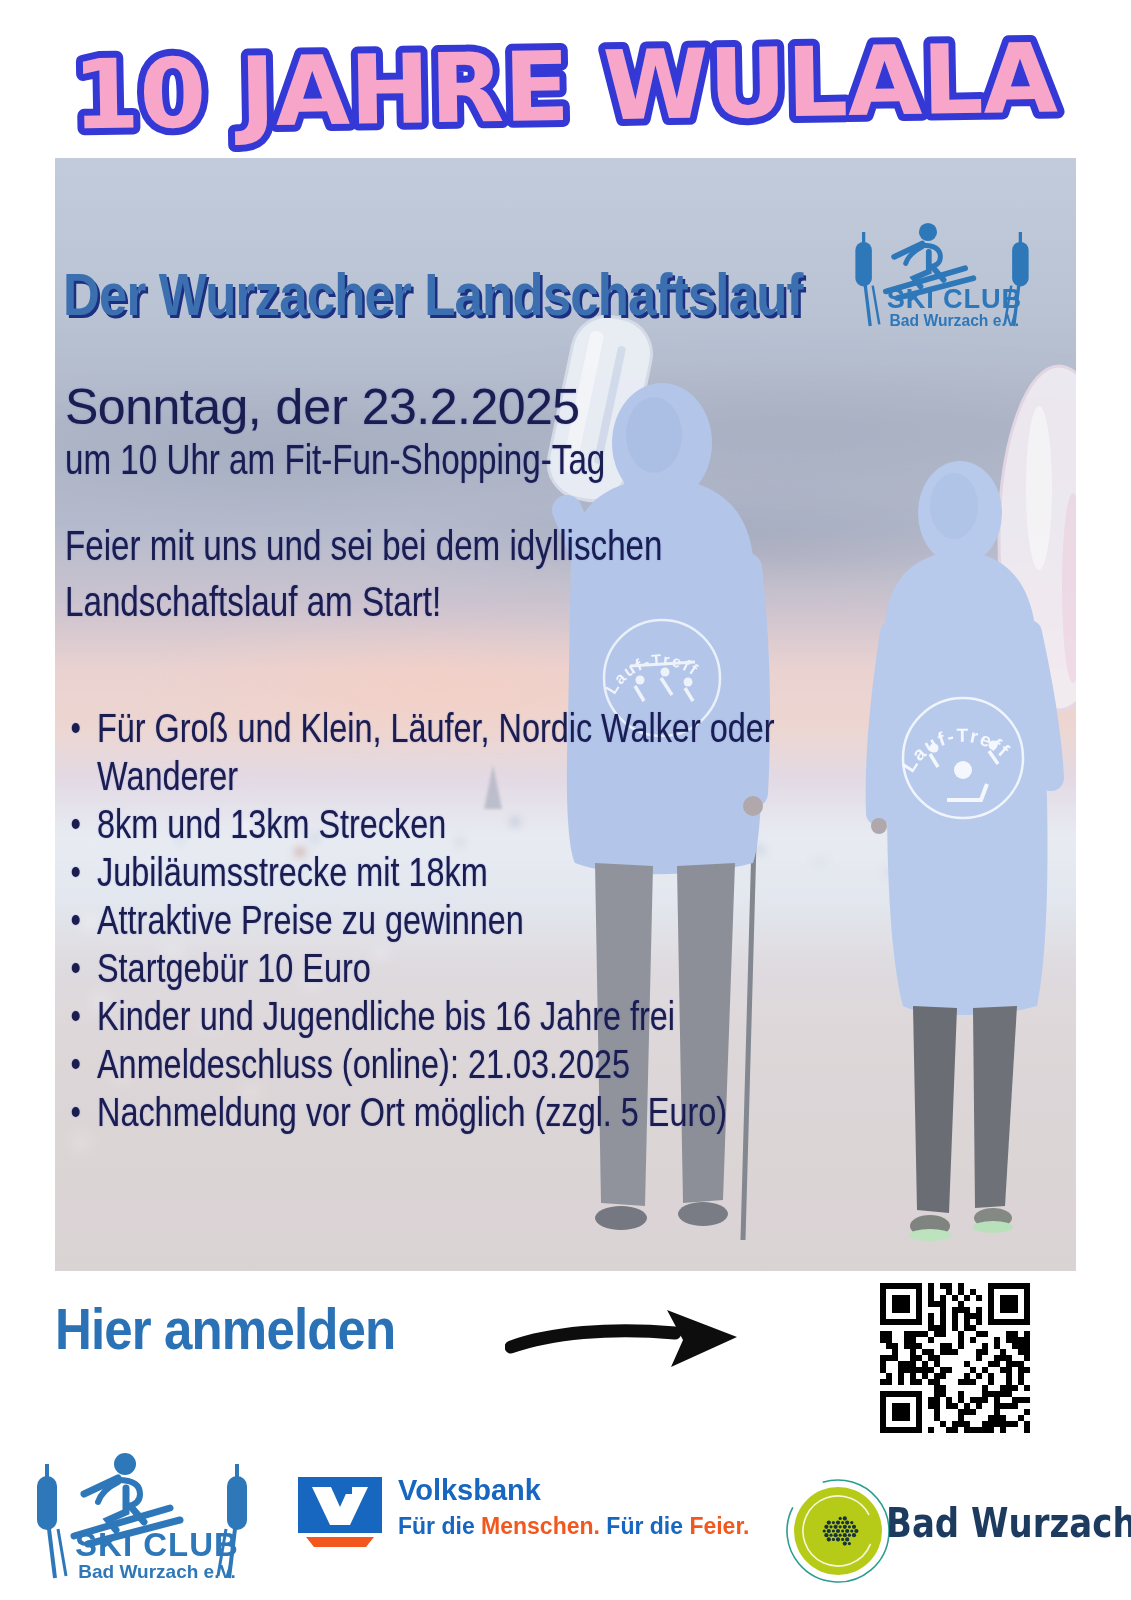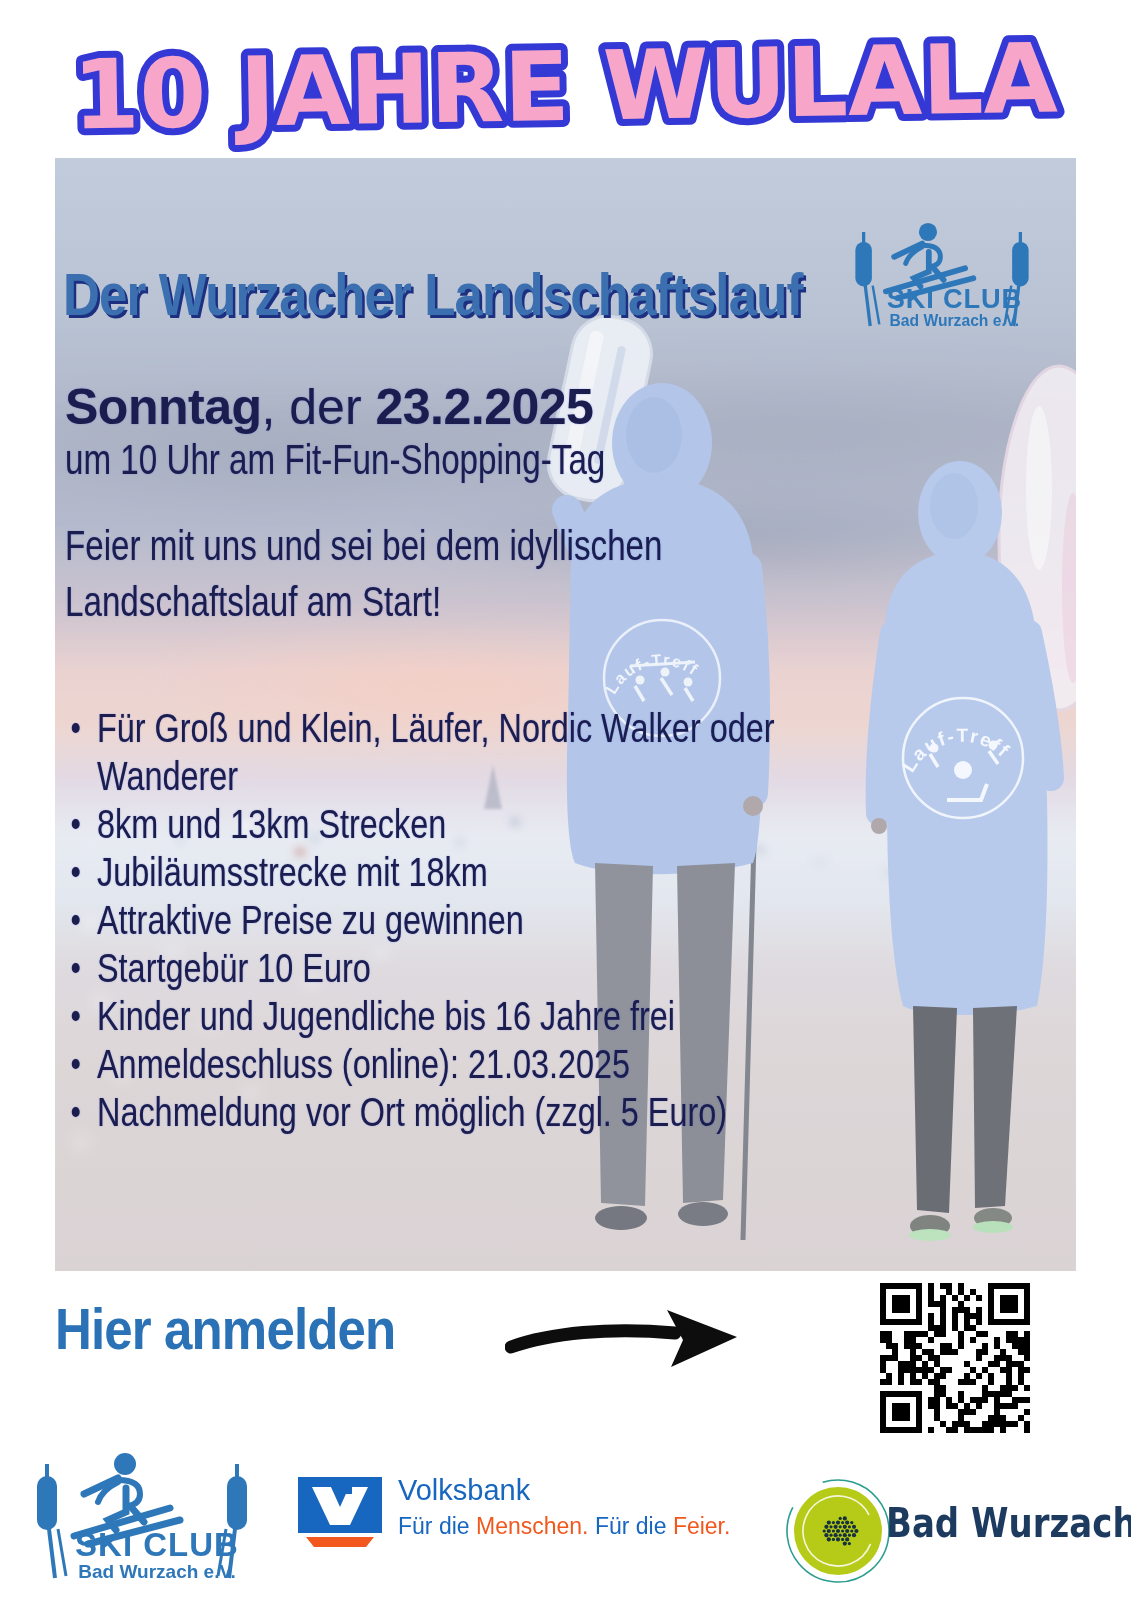--- a/index.html
+++ b/index.html
@@ -42,41 +42,41 @@
   .figures{position:absolute;inset:0;}
   .wash{position:absolute;inset:0;background:rgba(255,255,255,.32);}
 
   
   .ptext{position:absolute;color:#1a1d4e;text-shadow:0 0 1.5px rgba(62,84,214,.55);}
   .cond{transform:scaleX(.79);transform-origin:0 0;white-space:nowrap;}
   .heading{left:8px;top:102px;font-size:60px;font-weight:bold;color:#3c6fb0;
     letter-spacing:-1px;text-shadow:3px 3px 0 #1c2f80;transform:scaleX(.85);
     transform-origin:0 0;white-space:nowrap;}
   .date-line{left:10px;top:220px;font-size:50px;font-weight:normal;}
-  .date-line b{font-weight:bold;letter-spacing:-.5px;}
+  .date-line b{font-weight:normal;letter-spacing:-.5px;}
   .time-line{left:10px;top:278px;font-size:42px;}
   .intro{left:10px;top:360px;font-size:42px;line-height:56px;width:900px;
     transform:scaleX(.79);transform-origin:0 0;}
   .blist{left:12px;top:546px;width:980px;margin:0;padding:0;list-style:none;
     font-size:41px;line-height:48px;transform:scaleX(.79);transform-origin:0 0;}
   .blist li{position:relative;padding-left:38px;}
   .blist li::before{content:"";position:absolute;left:6px;top:19px;width:10px;height:10px;
     border-radius:50%;background:#1a1d4e;box-shadow:0 0 1.5px rgba(62,84,214,.55);}
   .logo-top{position:absolute;left:788px;top:44px;width:198px;height:145px;}
 
   
   .register-label{position:absolute;left:55px;top:1295px;font-size:58px;font-weight:bold;
     color:#2a72b5;letter-spacing:-1px;transform:scaleX(.88);transform-origin:0 0;white-space:nowrap;}
   .arrow{position:absolute;left:505px;top:1300px;width:235px;height:70px;}
   .qr{position:absolute;left:880px;top:1283px;width:150px;height:150px;}
 
   
   .logo-bottom{position:absolute;left:22px;top:1428px;width:240px;height:175px;}
   .vb-mark{position:absolute;left:298px;top:1477px;width:84px;height:70px;}
-  .vb-text{position:absolute;left:398px;top:1474px;color:#1766c0;font-weight:normal;}
+  .vb-text{position:absolute;left:398px;top:1474px;color:#1766c0;font-weight:bold;}
   .vb-line{font-size:29px;line-height:33px;white-space:nowrap;}
   .vb-tagline{font-size:23px;margin-top:6px;white-space:nowrap;}
   .orange{color:#f2581e;}
   .bw-mark{position:absolute;left:782px;top:1478px;width:118px;height:105px;}
   .bw-name{position:absolute;left:886px;top:1500px;font-size:40px;font-weight:bold;
     color:#1d3a5f;font-family:"DejaVu Sans",sans-serif;transform:scaleX(.85);
     transform-origin:0 0;white-space:nowrap;}
 </style>
 </head>
 <body>

